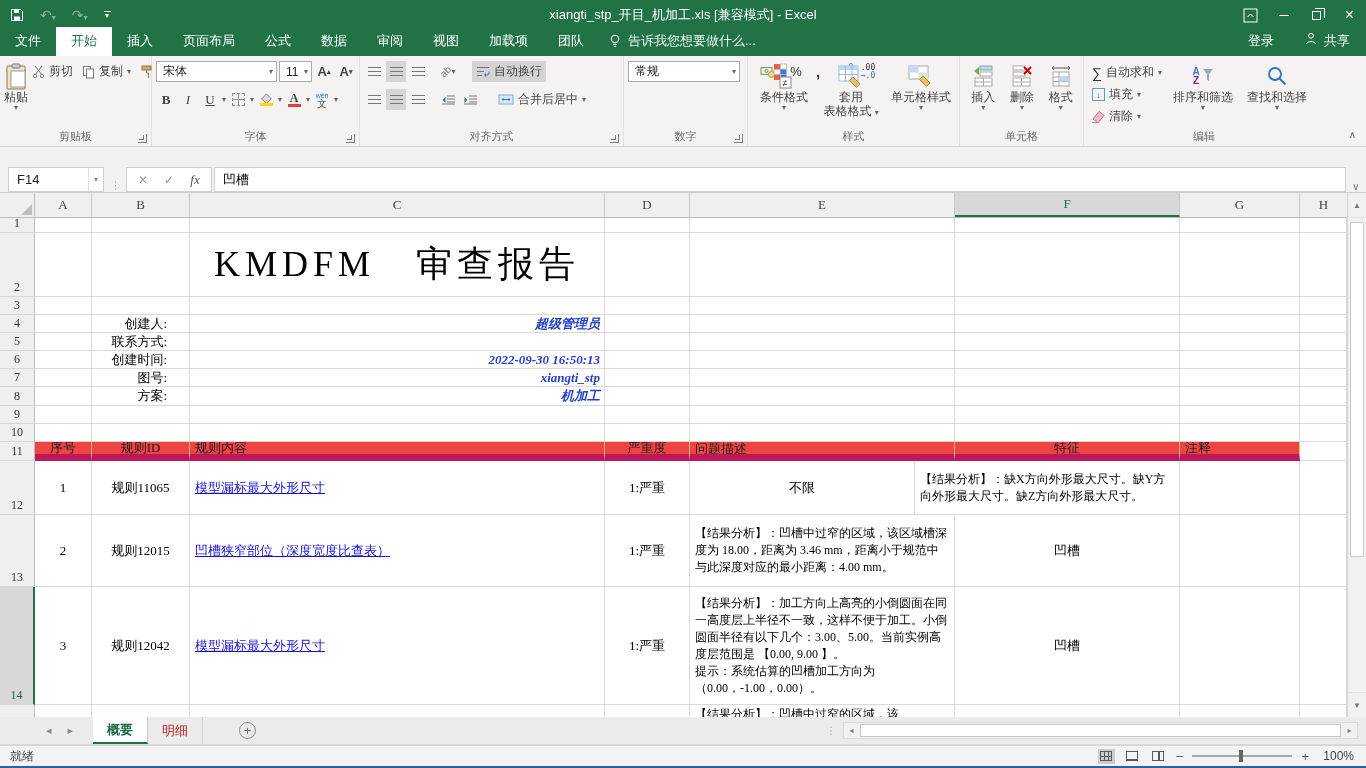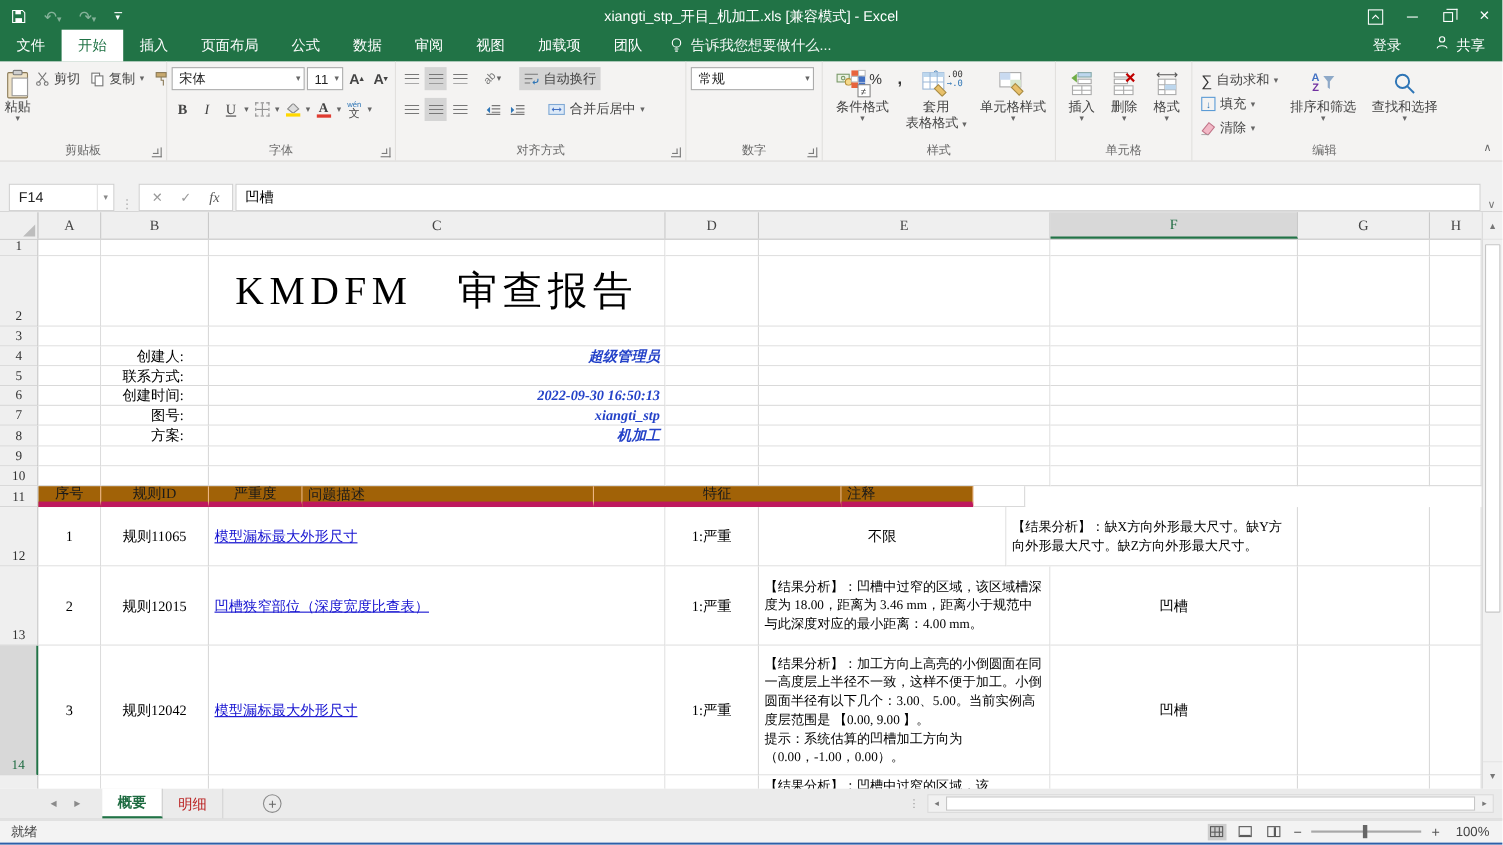--- a/index.html
+++ b/index.html
@@ -82,21 +82,21 @@
 .rh.selrow{background:#D8D8D8;color:#1E6B41;border-right:2px solid #217346}
 .cell{border-right:1px solid #D9D9D9;border-bottom:1px solid #D9D9D9;overflow:hidden;display:flex;align-items:center;font-size:13px;color:#000;background:#fff}
 .cA{width:57px;justify-content:center}
 .cB{width:98px;justify-content:center}
 .cC{width:415px;padding:0 5px}
 .cD{width:85px;justify-content:center}
 .cE{width:265px;padding:1px 5px;font-size:12px;line-height:17px;white-space:pre-wrap}
 .cF{width:225px;justify-content:center}
 .cG{width:120px;padding:0 5px}
 .cH{width:47px}
-.hdr{background:#a16207;border-right:1px solid #EDB583;border-bottom:5px solid #be185d;color:#1a1a1a}
+.hdr{background:#ef4444;border-right:1px solid #EDB583;border-bottom:7px solid #be185d;color:#1a1a1a}
 .doclabel{justify-content:flex-end;padding-right:22px}
 .docval{justify-content:flex-end;padding-right:4px;color:#2442C8;font-weight:bold;font-style:italic}
 .bigtitle{justify-content:center;font-size:36px;letter-spacing:5px;color:#000;overflow:visible}
 .linkcell a,.link{color:#1512D0;text-decoration:underline;cursor:pointer}
 .preview{align-items:flex-start}
 
 .vscroll{position:absolute;left:1347px;top:193px;width:19px;height:524px;background:#F1F1F1;border-left:1px solid #D6D6D6;display:flex;flex-direction:column}
 .varrow{height:25px;display:flex;align-items:center;justify-content:center;color:#777;font-size:8px;border-bottom:1px solid #E3E3E3}
 .vtrack{flex:1;position:relative}
 .vthumb{position:absolute;left:2px;right:2px;top:4px;height:335px;background:#fff;border:1px solid #C6C6C6;border-radius:1px}
@@ -700,20 +700,21 @@
       <div class="cell cE"></div>
       <div class="cell cF"></div>
       <div class="cell cG"></div>
       <div class="cell cH"></div>
   </div>
 
   <div class="grow" style="height:19px">
     <div class="rh">11</div>
     <div class="cell cA hdr">序号</div>
     <div class="cell cB hdr">规则ID</div>
+    <div class="cell cC hdr">规则内容</div>
     <div class="cell cD hdr">严重度</div>
     <div class="cell cE hdr" style="align-items:center;white-space:nowrap;font-size:13px">问题描述</div>
     <div class="cell cF hdr">特征</div>
     <div class="cell cG hdr">注释</div>
     <div class="cell cH"></div>
   </div>
 
   <div class="grow" style="height:54px">
     <div class="rh">12</div>
     <div class="cell cA">1</div>

